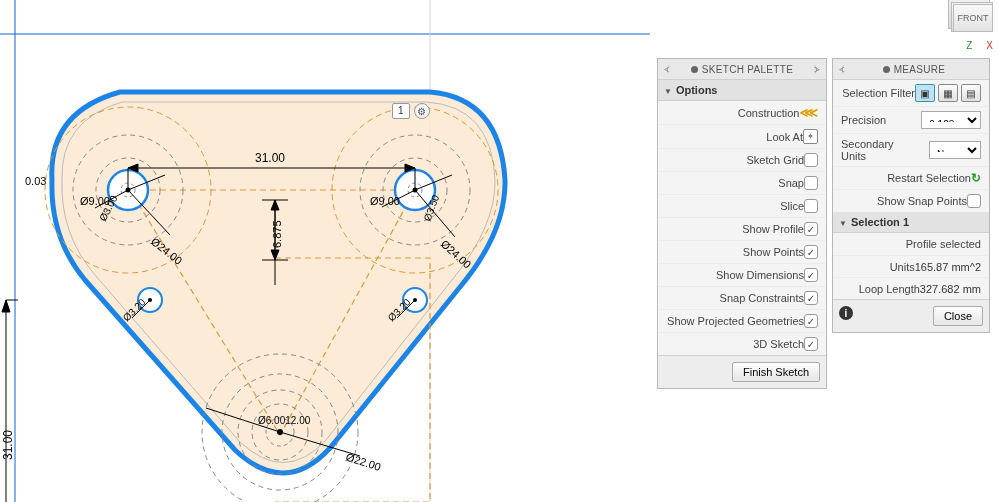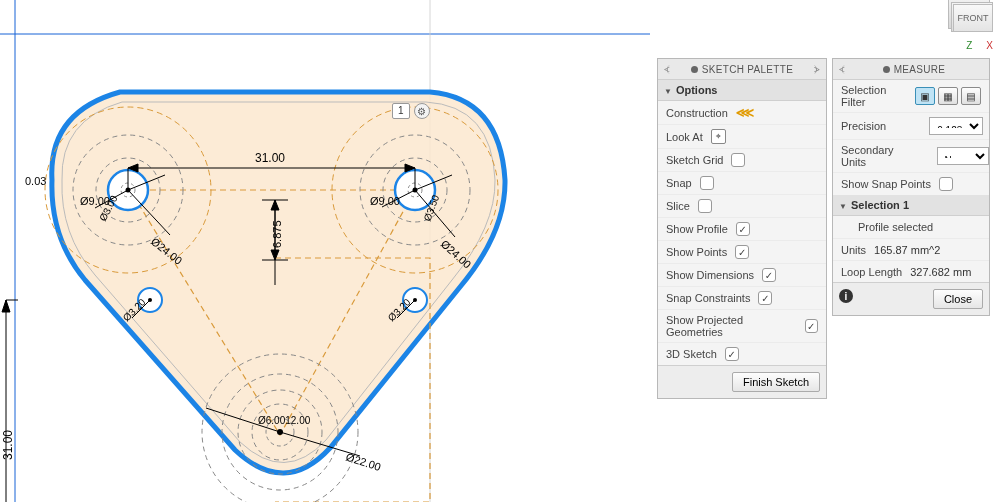--- a/index.html
+++ b/index.html
@@ -19,21 +19,21 @@
   .sketch-panel  { left:657px; width:170px; }
   .measure-panel { left:832px; width:158px; }
 
   .panel .titlebar { display:flex; align-items:center; justify-content:space-between; padding:4px 6px; background:#e9e9e9; border-bottom:1px solid #cfcfcf; font-size:10px; letter-spacing:0.3px; color:#555; }
   .titlebar .handle { color:#888; font-size:10px; cursor:move; }
   .titlebar .dot    { width:7px;height:7px;border-radius:50%;background:#666;display:inline-block;margin-right:4px;vertical-align:middle; }
 
   .group-hdr { padding:4px 6px; background:#e2e2e2; border-bottom:1px solid #cfcfcf; font-weight:bold; cursor:pointer; }
   .group-hdr::before { content:"▼"; font-size:8px; margin-right:4px; color:#555; }
 
-  .row   { display:flex; align-items:center; justify-content:flex-start; padding:4px 8px; min-height:22px;gap:8px; }
+  .row   { display:flex; align-items:center; justify-content:flex-end; padding:4px 8px; min-height:22px; }
   .row + .row { border-top:1px solid #ebebeb; }
   .row label { color:#444; }
   .faint { color:#999;margin-left:17px; }
 
   .chk { width:14px;height:14px;border:1px solid #999;border-radius:3px;background:#fff;display:inline-flex;align-items:center;justify-content:center;font-size:10px;color:#444; }
   .chk.on::after { content:"✓"; }
 
   .lookat-icon { width:15px;height:15px;border:1px solid #888;border-radius:2px;background:#fff;display:flex;align-items:center;justify-content:center;font-size:9px; }
   .constr-icon { color:#e19a00;font-size:13px;font-weight:bold; }
 
@@ -144,20 +144,24 @@
     <label>Precision</label>
     <select class="mini-select">
       <option>0.123</option>
     </select>
   </div>
   <div class="row">
     <label>Secondary Units</label>
     <select class="mini-select">
       <option>None</option>
     </select>
+  </div>
+  <div class="row">
+    <label>Restart Selection</label>
+    <span class="refresh-icon">↻</span>
   </div>
   <div class="row">
     <label>Show Snap Points</label>
     <span class="chk"></span>
   </div>
 
   <div class="group-hdr">Selection 1</div>
   <div class="row">
     <label class="faint">Profile selected</label>
   </div>

